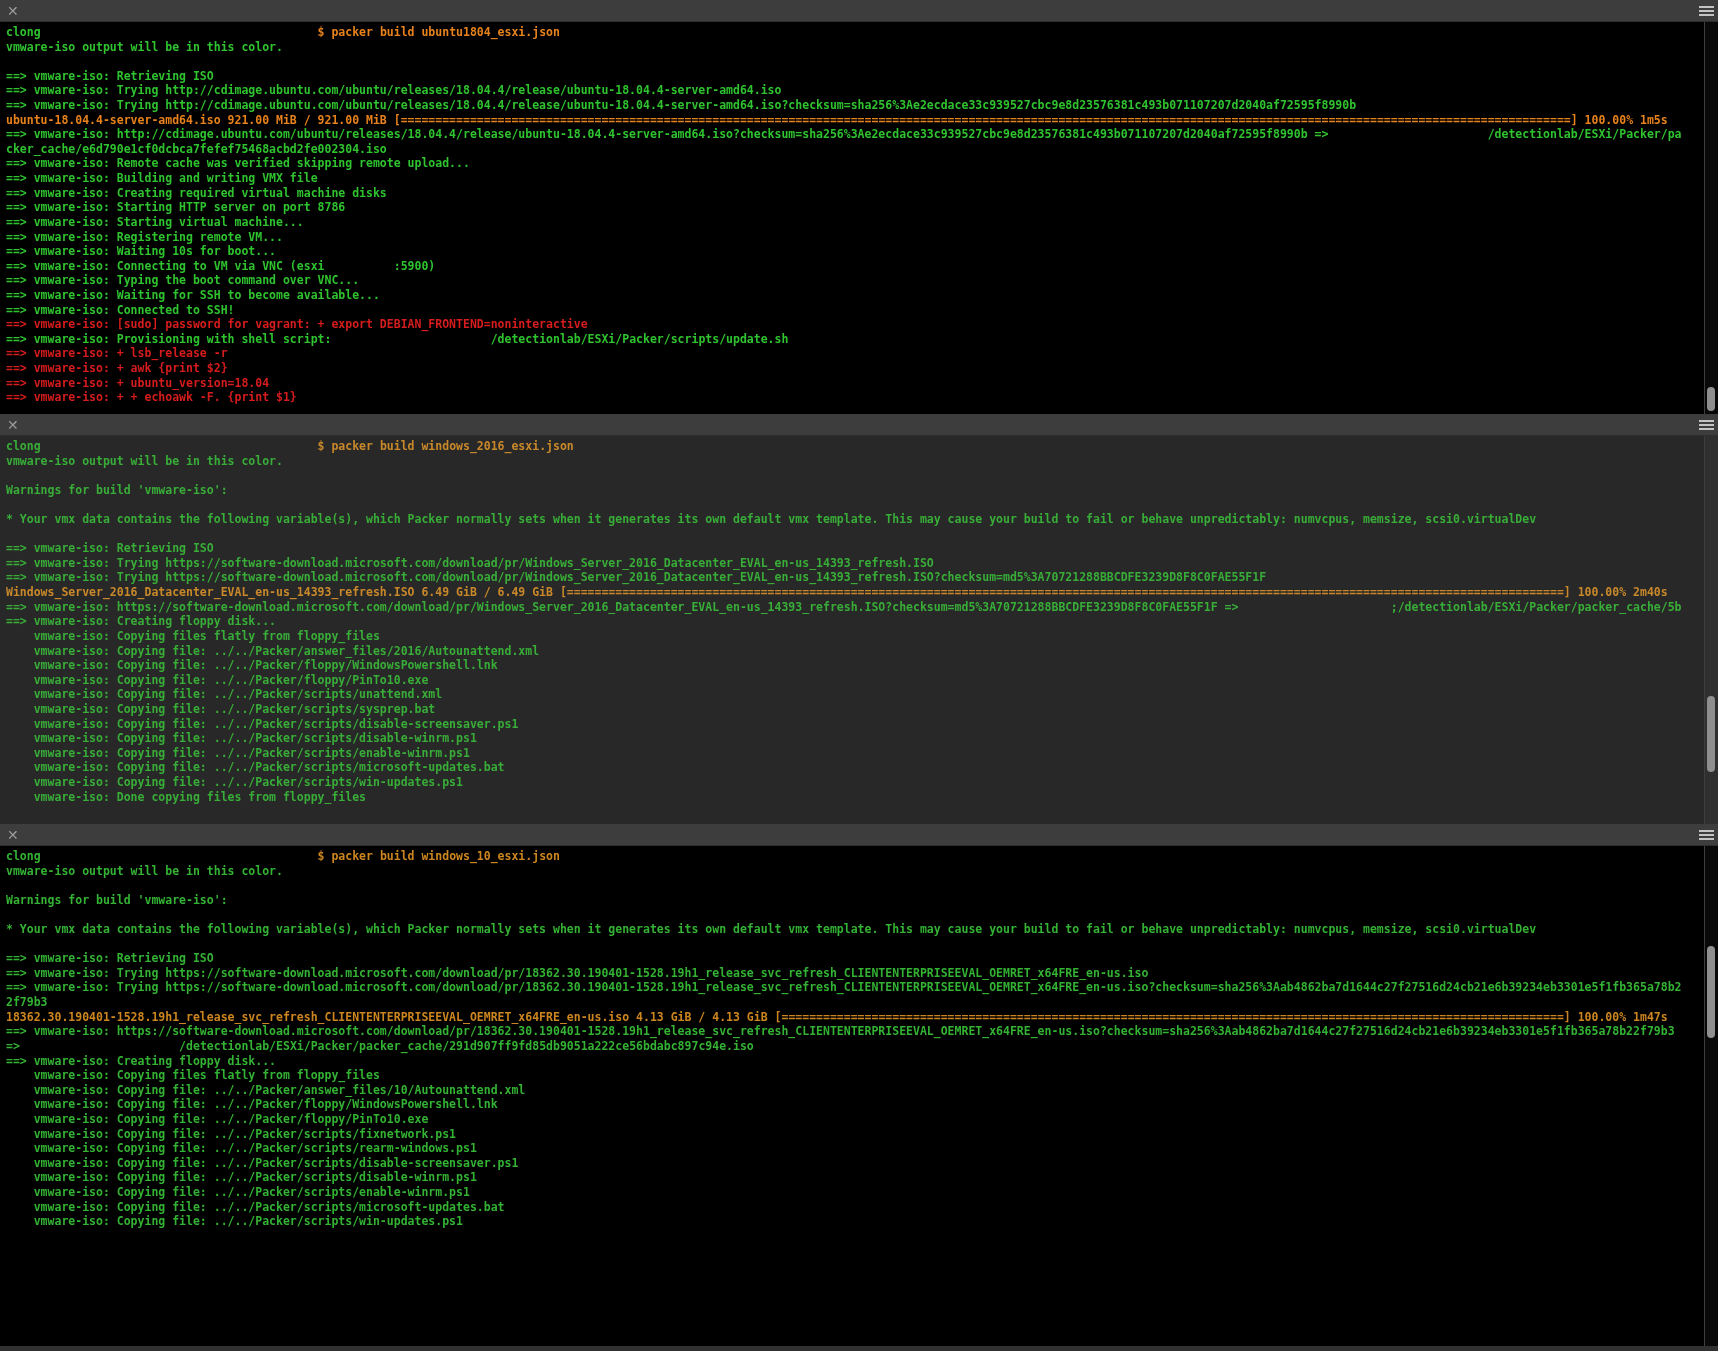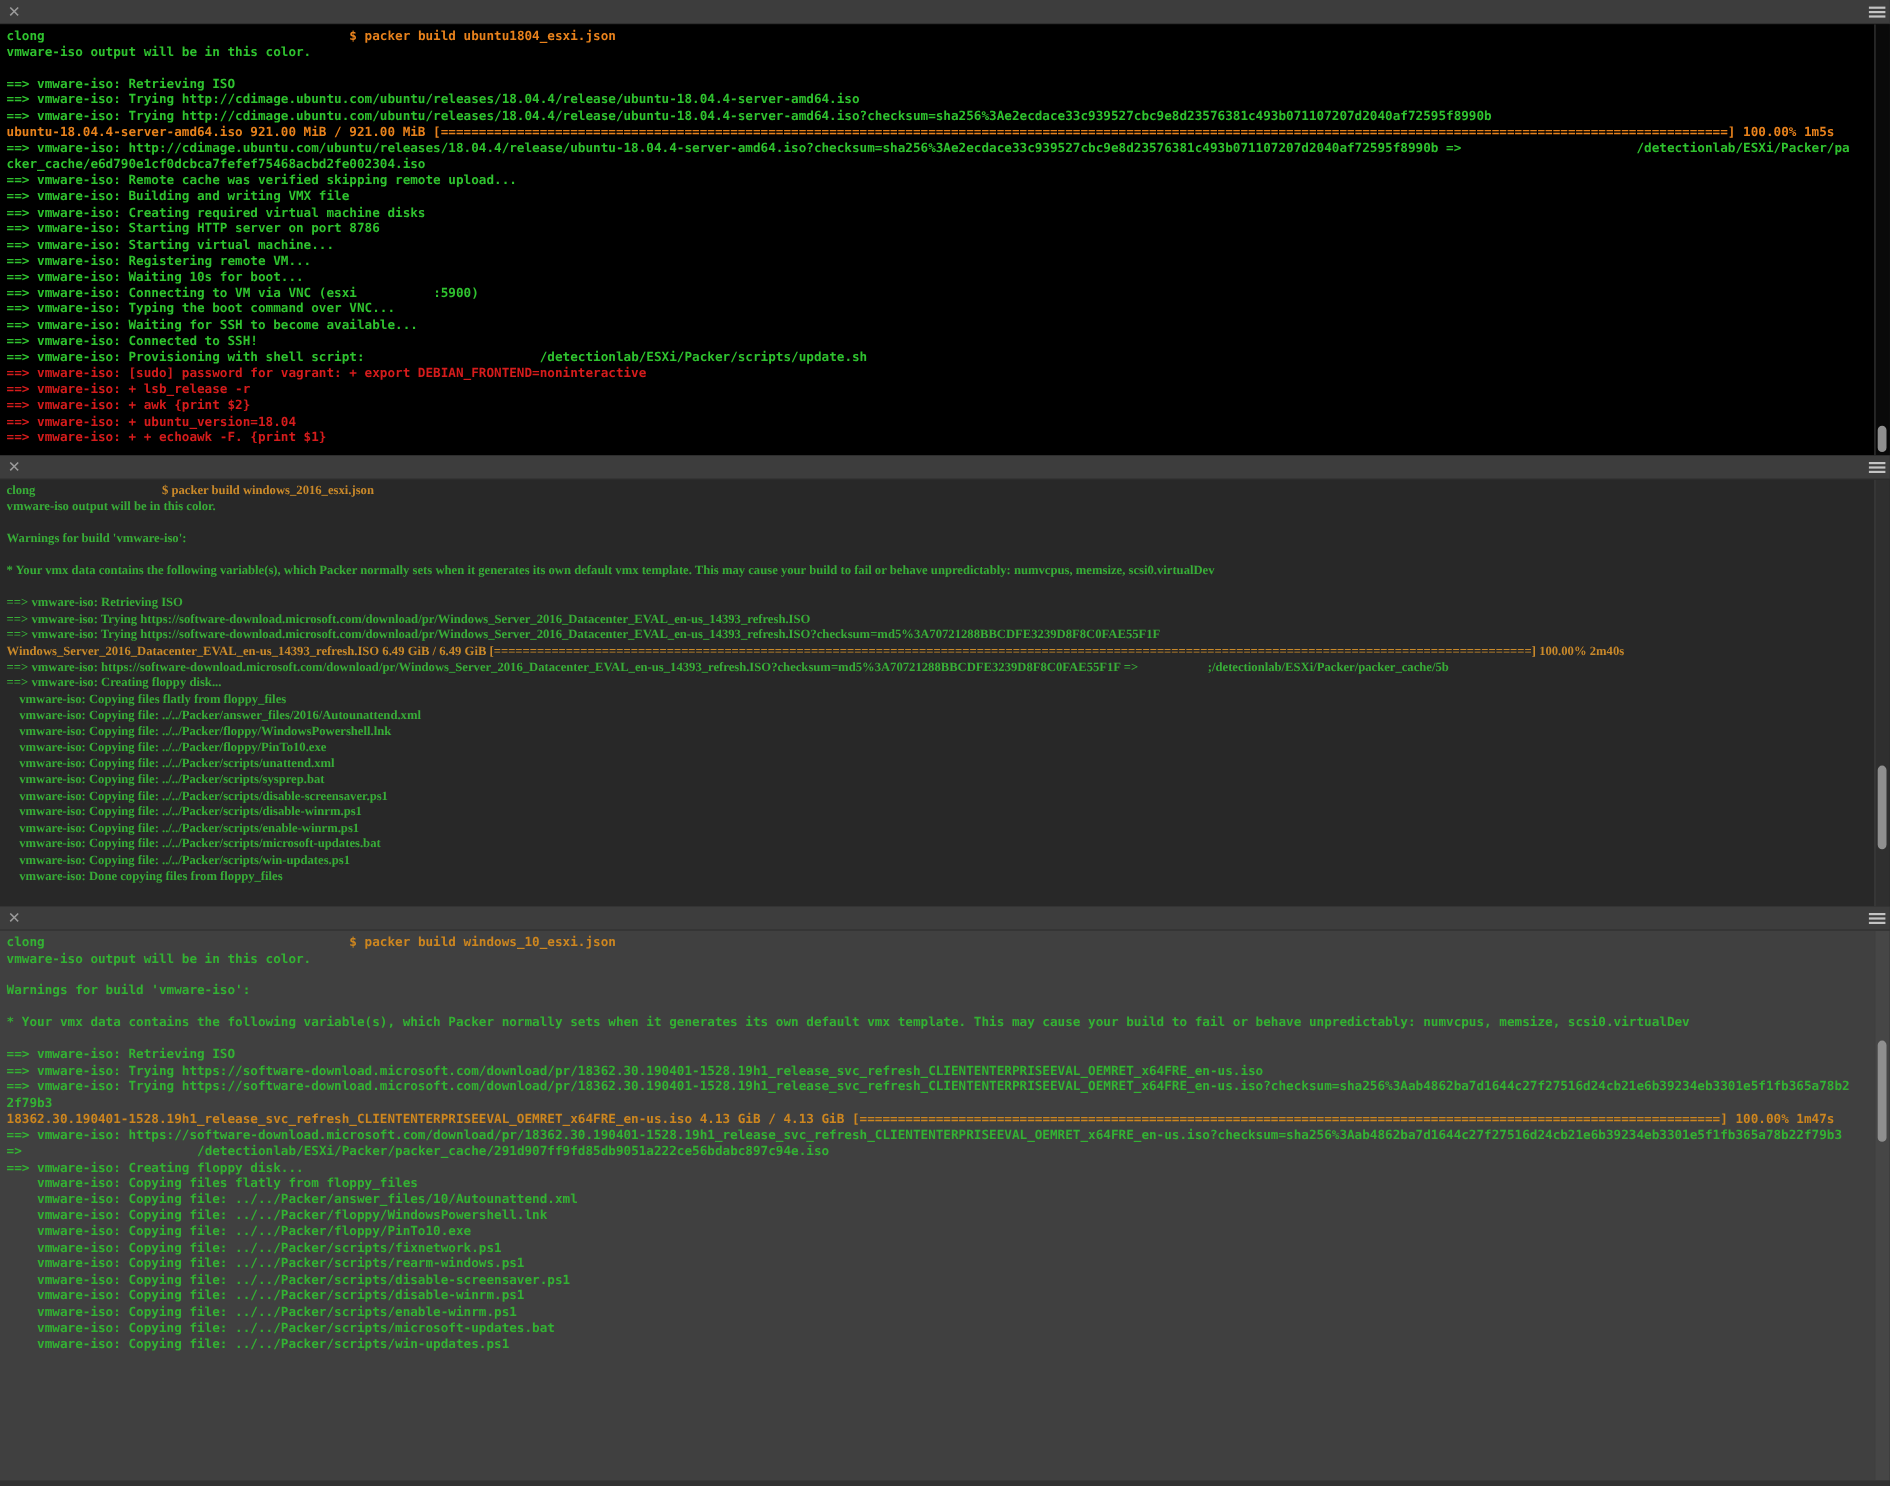--- a/index.html
+++ b/index.html
@@ -9,22 +9,22 @@
   .pane{display:flex;flex-direction:column;}
   .p1{height:414px}.p2{height:410px}.p3{height:522px}
   .titlebar{height:22px;background:#3d3d3d;position:relative;display:flex;align-items:center;flex:none;
             border-bottom:1px solid #2e2e2e;box-sizing:border-box;}
   .close{color:#9a9a9a;font-size:14px;line-height:20px;margin-left:7px;cursor:pointer;
          font-family:"DejaVu Sans",sans-serif;font-weight:normal;}
   .menu{position:absolute;right:4px;top:6px;display:flex;flex-direction:column;gap:2px;cursor:pointer;}
   .menu i{display:block;width:15px;height:2px;background:#c3c3c3;}
   .body{flex:1;position:relative;overflow:hidden;}
   .p1 .body{background:#000000;}
-  .p2 .body{background:#282828;font-family:Liberation Serif, serif;}
-  .p3 .body{background:#404040;}
+  .p2 .body{background:#282828;}
+  .p3 .body{background:#000000;}
   .lines{padding:3px 0 0 6px;font-size:11.5px;line-height:14.62px;}
   .tl{white-space:pre;height:14.62px;overflow:hidden;}
   .p1 .c-g{color:#2fc32f}.p1 .c-o{color:#e8821c}.p1 .c-r{color:#d61c1c}
   .p2 .c-g{color:#38ad38}.p2 .c-o{color:#c9892a}
   .p3 .c-g{color:#33b233}.p3 .c-o{color:#cd861f}
   .scrolltrack{position:absolute;top:0;right:0;bottom:0;width:13px;
                border-left:1px solid #3e3e3e;background:rgba(255,255,255,0.035);}
   .thumb{position:absolute;left:2px;width:8px;border-radius:4px;background:#8f8f8f;}
   .p1 .thumb{bottom:3px;height:24px;}
   .p2 .thumb{top:67%;height:76px;}
@@ -60,22 +60,22 @@
           <div class="tl"><span class="c-g">==&gt; vmware-iso: Building and writing VMX file</span></div>
           <div class="tl"><span class="c-g">==&gt; vmware-iso: Creating required virtual machine disks</span></div>
           <div class="tl"><span class="c-g">==&gt; vmware-iso: Starting HTTP server on port 8786</span></div>
           <div class="tl"><span class="c-g">==&gt; vmware-iso: Starting virtual machine...</span></div>
           <div class="tl"><span class="c-g">==&gt; vmware-iso: Registering remote VM...</span></div>
           <div class="tl"><span class="c-g">==&gt; vmware-iso: Waiting 10s for boot...</span></div>
           <div class="tl"><span class="c-g">==&gt; vmware-iso: Connecting to VM via VNC (esxi</span><span class="c-g">          </span><span class="c-g">:5900)</span></div>
           <div class="tl"><span class="c-g">==&gt; vmware-iso: Typing the boot command over VNC...</span></div>
           <div class="tl"><span class="c-g">==&gt; vmware-iso: Waiting for SSH to become available...</span></div>
           <div class="tl"><span class="c-g">==&gt; vmware-iso: Connected to SSH!</span></div>
+          <div class="tl"><span class="c-r">==&gt; vmware-iso: [sudo] password for vagrant: + export DEBIAN_FRONTEND=noninteractive</span></div>
           <div class="tl"><span class="c-g">==&gt; vmware-iso: Provisioning with shell script:</span><span class="c-g">                       </span><span class="c-g">/detectionlab/ESXi/Packer/scripts/update.sh</span></div>
-          <div class="tl"><span class="c-r">==&gt; vmware-iso: [sudo] password for vagrant: + export DEBIAN_FRONTEND=noninteractive</span></div>
           <div class="tl"><span class="c-r">==&gt; vmware-iso: + lsb_release -r</span></div>
           <div class="tl"><span class="c-r">==&gt; vmware-iso: + awk {print $2}</span></div>
           <div class="tl"><span class="c-r">==&gt; vmware-iso: + ubuntu_version=18.04</span></div>
           <div class="tl"><span class="c-r">==&gt; vmware-iso: + + echoawk -F. {print $1}</span></div>
         </div>
       <div class="scrolltrack">
         <div class="thumb"></div>
       </div>
     </div>
   </section>

